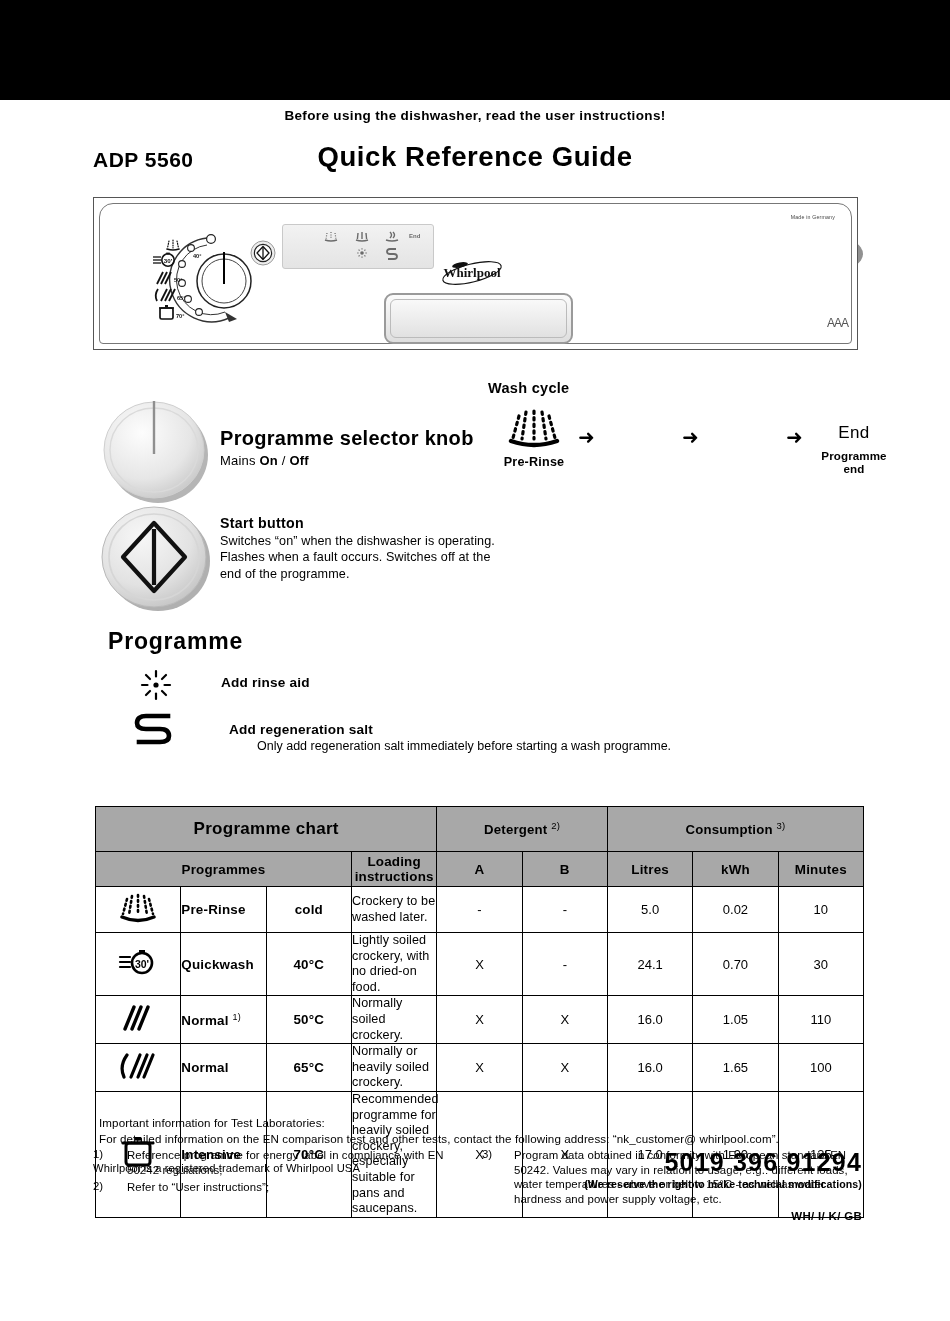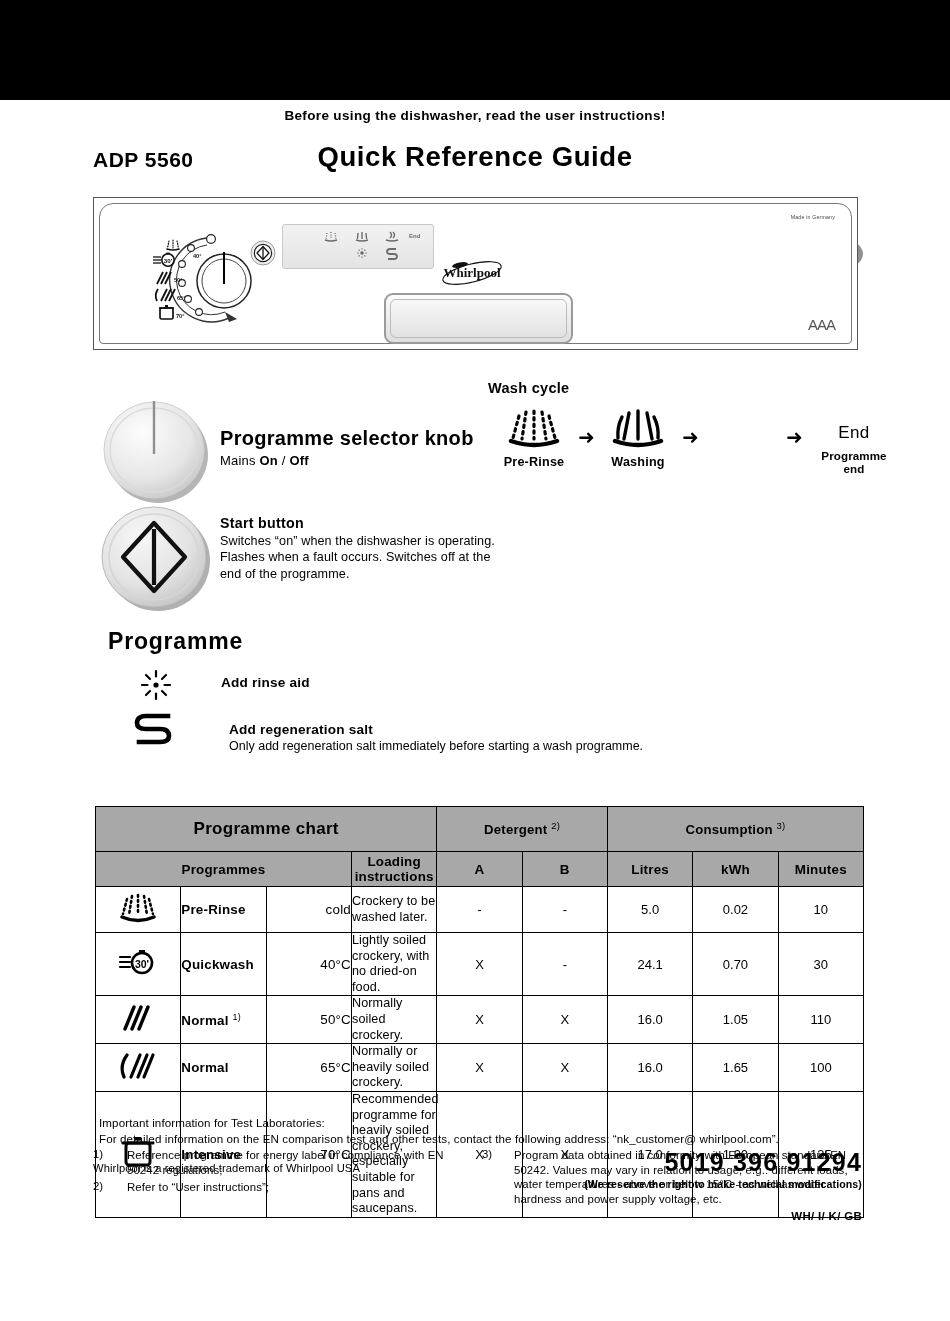--- a/index.html
+++ b/index.html
@@ -38,21 +38,21 @@
   
   .panel{
     position:absolute;left:93px;top:97px;width:765px;height:153px;
     border:1px solid #555;background:#fff;box-sizing:border-box;
   }
   .panel-inner{
     position:absolute;left:5px;top:5px;right:5px;bottom:5px;
     border:1px solid #777;border-radius:14px 14px 4px 4px;box-sizing:border-box;
   }
   .made-in{position:absolute;right:22px;top:16px;font-size:5.2px;color:#444;letter-spacing:.2px;}
-  .aaa{position:absolute;right:22px;top:118px;font-size:15px;color:#555;letter-spacing:-1px;}
+  .aaa{position:absolute;right:9px;top:118px;font-size:12px;color:#555;letter-spacing:-1px;}
   .dial-wrap{position:absolute;left:55px;top:28px;width:130px;height:108px;}
   .led-strip{
     position:absolute;left:188px;top:26px;width:150px;height:43px;
     background:linear-gradient(#f2f2f2,#e4e4e4);border:1px solid #c9c9c9;border-radius:3px;
   }
   .wp-logo{position:absolute;left:333px;top:55px;width:90px;height:40px;}
   .door-handle{
     position:absolute;left:290px;top:95px;width:185px;height:47px;
     border:2px solid #9a9a9a;border-radius:9px;
     background:linear-gradient(#fcfcfc,#dedede);
@@ -89,38 +89,38 @@
   .arw{position:absolute;top:22px;font-size:20px;line-height:1;}
   .endword{position:absolute;font-size:17px;top:18px;letter-spacing:.4px;}
 
   
   .ind-title{position:absolute;left:108px;top:528px;font-size:23px;font-weight:bold;letter-spacing:.8px;}
   .ind-row1-ic{position:absolute;left:133px;top:568px;width:46px;height:34px;}
   .ind-row1-tx{position:absolute;left:221px;top:575px;font-size:13.6px;font-weight:bold;letter-spacing:.2px;}
   .ind-row2-ic{position:absolute;left:134px;top:612px;width:44px;height:34px;}
   .ind-row2-tx{position:absolute;left:229px;top:622px;}
   .ind-row2-tx .t1{font-size:13.6px;font-weight:bold;letter-spacing:.2px;}
-  .ind-row2-tx .t2{font-size:12.5px;line-height:15.5px;margin-top:2px;}
+  .ind-row2-tx .t2{font-size:12.5px;line-height:15.5px;margin-top:2px;margin-left:28px;}
 
   
   table.pchart{
     position:absolute;left:95px;top:706px;width:769px;
     border-collapse:collapse;table-layout:fixed;
   }
   table.pchart th, table.pchart td{
     border:1px solid #000;padding:0;vertical-align:middle;
   }
   table.pchart th{background:#a8a8a8;text-align:center;}
   .th-big{font-size:17px;font-weight:bold;letter-spacing:.3px;height:44px;}
   .th-sub{font-size:13.4px;font-weight:bold;height:34px;letter-spacing:.2px;}
   .th-mid{font-size:13.2px;font-weight:bold;letter-spacing:.2px;}
   .sup{font-size:9.5px;vertical-align:super;font-weight:normal;}
   td.c-icon{width:58px;text-align:center;}
   td.c-name{width:112px;font-size:13.4px;font-weight:bold;letter-spacing:.2px;padding-left:2px;}
-  td.c-temp{width:58px;font-size:13.4px;font-weight:normal;text-align:right;padding-right:5px;letter-spacing:.2px;}
+  td.c-temp{width:58px;font-size:13.4px;font-weight:bold;text-align:center;padding-right:5px;letter-spacing:.2px;}
   td.c-load{font-size:12.6px;padding-left:6px;line-height:15.6px;letter-spacing:.1px;}
   td.c-ab{width:34px;text-align:center;font-size:13px;}
   td.c-num{width:52px;text-align:center;font-size:13px;}
   td.c-min{width:60px;text-align:center;font-size:13px;}
   tr.body-row{height:46px;}
   tr.body-row.tall{height:56px;}
   .supsmall{font-size:9px;vertical-align:super;font-weight:normal;}
 
   
   .fn{position:absolute;font-size:11.4px;line-height:14.6px;letter-spacing:.1px;}
@@ -321,35 +321,20 @@
             <line x1="37" y1="7" x2="41" y2="34"></line>
             <line x1="14" y1="11" x2="8" y2="33"></line>
             <line x1="44" y1="11" x2="50" y2="33"></line>
           </g>
         </svg>
       </div>
       <div class="cap">Pre-Rinse</div>
     </div>
     <div class="arw" style="left:90px;">➜</div>
 
-    <div class="cyc" style="left:104px;top:0px;width:92px;">
-      <div class="ic">
-        <svg width="58" height="44" viewBox="0 0 58 44">
-          <path d="M6 36 Q29 44 52 36" fill="none" stroke="#000" stroke-width="4.4" stroke-linecap="round"></path>
-          <g stroke="#000" stroke-width="3.4" stroke-linecap="round" fill="none">
-            <line x1="29" y1="6" x2="29" y2="34"></line>
-            <path d="M20 8 L15 34"></path>
-            <path d="M38 8 L43 34"></path>
-            <path d="M13 12 Q8 22 9 33"></path>
-            <path d="M45 12 Q50 22 49 33"></path>
-          </g>
-        </svg>
-      </div>
-      <div class="cap">Washing</div>
-    </div>
     <div class="arw" style="left:194px;">➜</div>
 
     <div class="arw" style="left:298px;">➜</div>
 
     <div class="cyc" style="left:318px;top:0px;width:96px;">
       <div style="position:relative;height:44px;">
         <div class="endword" style="left:0;width:96px;">End</div>
       </div>
       <div class="cap2">Programme</div>
       <div class="cap2">end</div>

